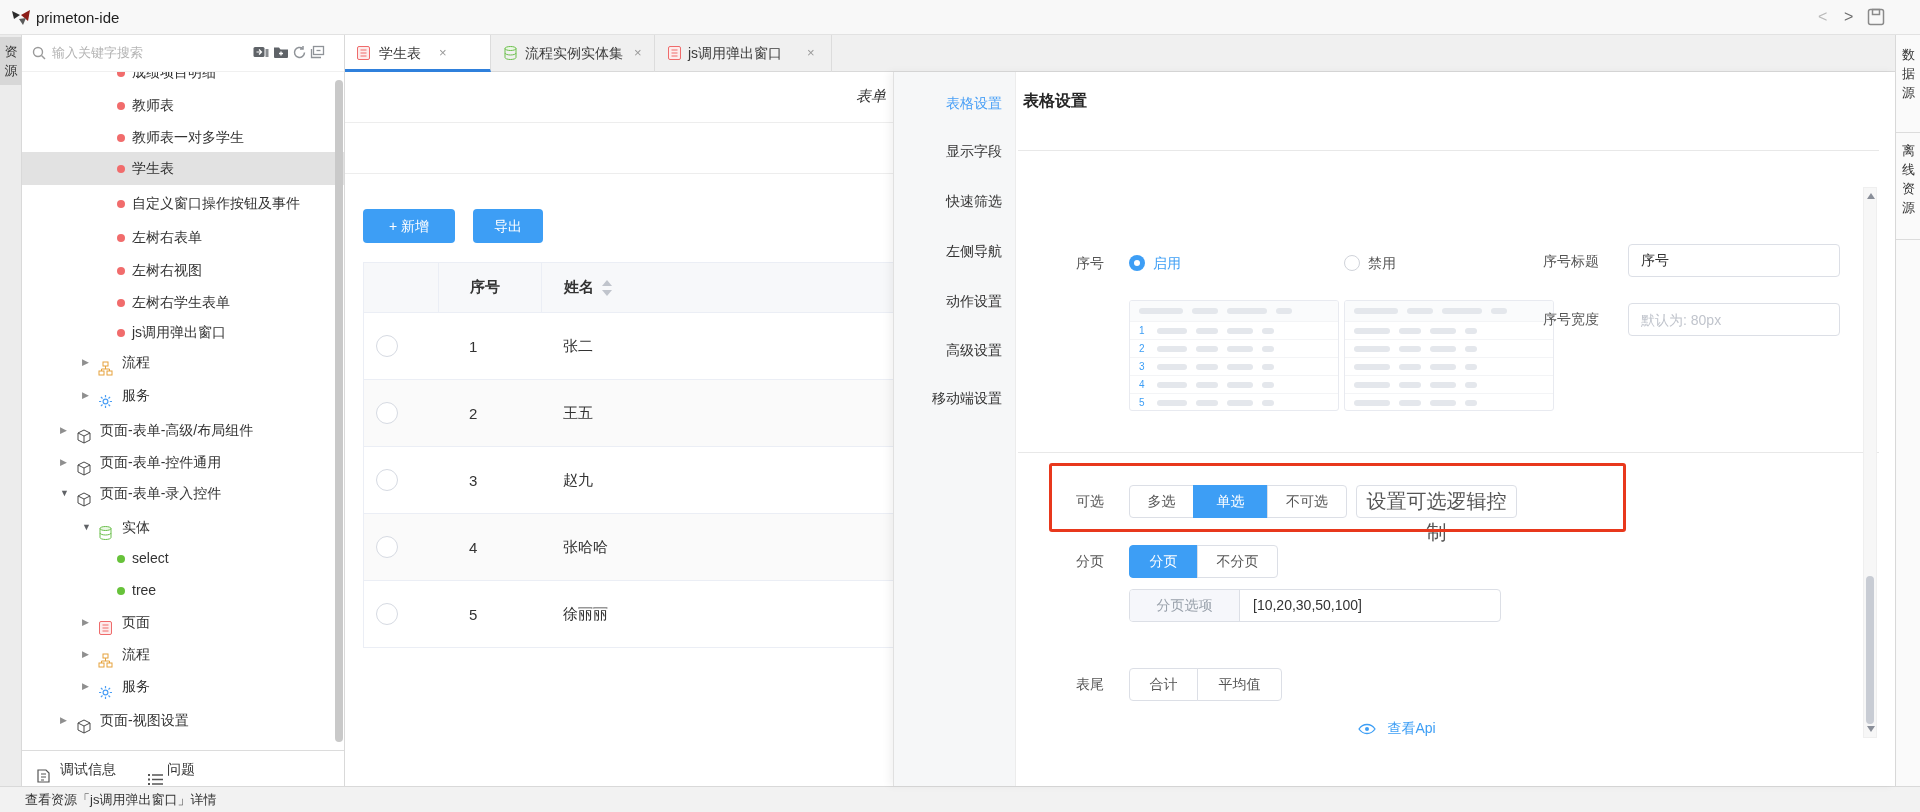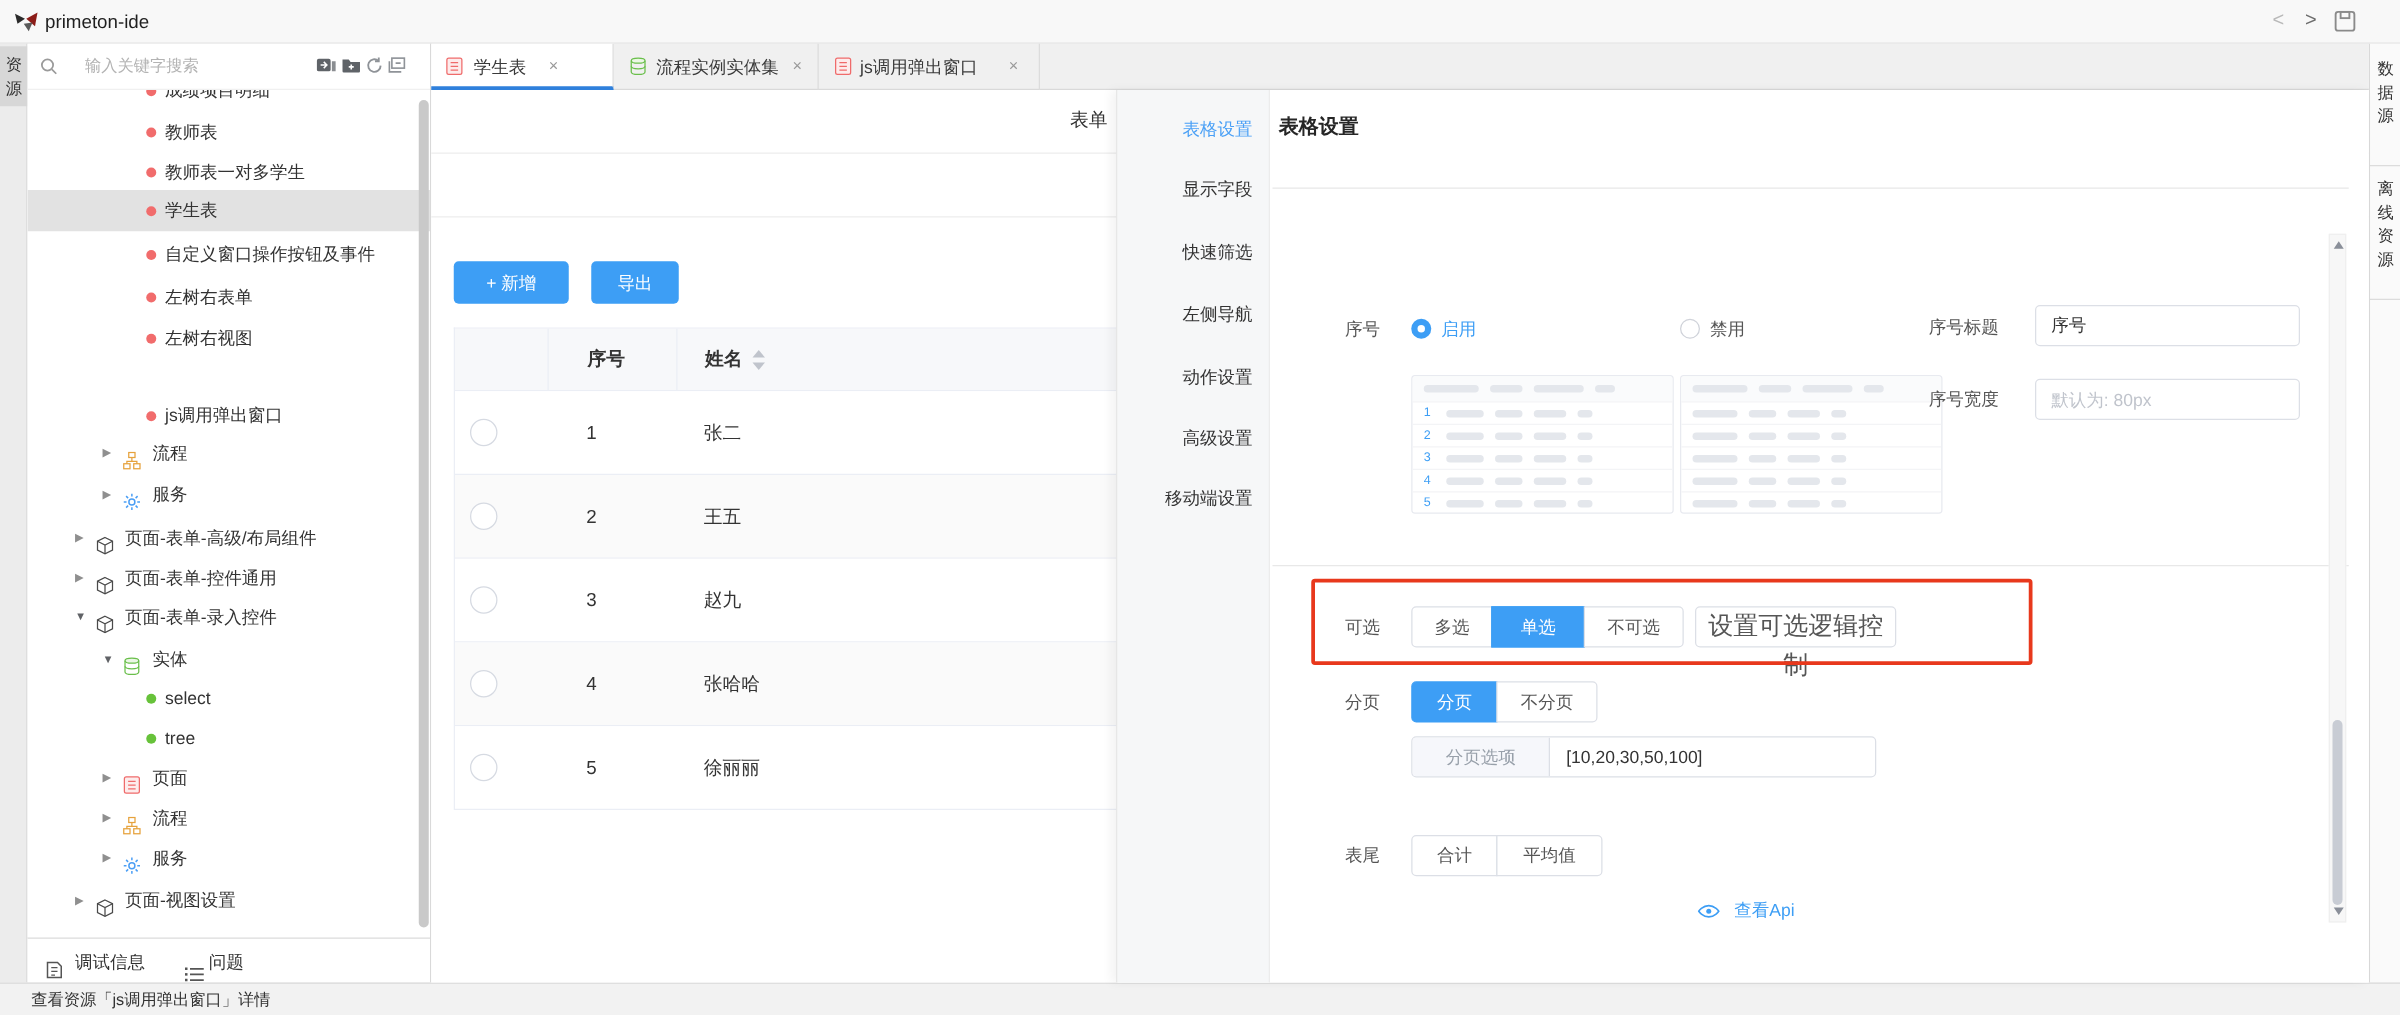--- a/index.html
+++ b/index.html
@@ -16,21 +16,21 @@
   #left-rail { left:0; top:35px; width:22px; height:751px; background:#ececec; border-right:1px solid #d9d9d9; }
   #left-rail .active { position:absolute; left:0; top:2px; width:22px; padding:5px 0; background:#d7d7d7; }
   .vtext { width:22px; font-size:13px; line-height:19px; text-align:center; word-break:break-all; color:#333; }
   #right-rail { left:1895px; top:35px; width:25px; height:751px; background:#fafafa; border-left:1px solid #d9d9d9; }
   .rail-sec { width:25px; padding:8px 0 14px 0; border-bottom:1px solid #dcdcdc; display:flex; justify-content:center; }
   .rail-sec .vtext{ width:16px; }
 
   
   #sidebar-head { left:22px; top:35px; width:322px; height:37px; background:#fff; border-bottom:1px solid #f0f0f0; }
   #search-box { position:absolute; left:6px; top:6px; width:200px; height:25px; }
-  #search-placeholder { position:absolute; left:24px; top:3px; font-size:13px; color:#b3b3b3; white-space:nowrap;margin-left:16px; }
+  #search-placeholder { position:absolute; left:24px; top:3px; font-size:13px; color:#b3b3b3; white-space:nowrap; }
   .tool-ic { position:absolute; top:10px; width:18px; height:18px; cursor:pointer; }
   #side-divider { left:344px; top:35px; width:1px; height:751px; background:#d9d9d9; }
 
   #tree { left:22px; top:72px; width:322px; height:678px; background:#fff; overflow:hidden; }
   .ti { position:absolute; left:0; width:322px; height:33px; line-height:33px; font-size:14px; color:#333; white-space:nowrap; cursor:pointer; }
   .ti.sel { background:#e2e2e2; }
   .arr { position:absolute; top:0; font-size:9px; color:#8f8f8f; }
   .arr.open { color:#606266; }
   .lvl1 .arr { left:38px; } .lvl2 .arr { left:60px; }
   .ticon { position:absolute; top:9px; }
@@ -54,21 +54,21 @@
   #tabbar { left:345px; top:35px; width:1550px; height:37px; background:#f0f0f0; border-bottom:1px solid #d9d9d9; }
   .tab { position:absolute; top:0; height:37px; cursor:pointer; border-right:1px solid #dcdcdc; }
   .tab.active { background:#fff; border-bottom:3px solid #2f80dc; }
   .tab .ic { position:absolute; top:10px; }
   .tab .lbl { position:absolute; top:0; height:36px; line-height:36px; font-size:14px; color:#3a3a3a; white-space:nowrap; }
   .tab .x { position:absolute; top:0; height:36px; line-height:35px; font-size:13px; color:#999; cursor:pointer; }
 
   
   #editor { left:345px; top:72px; width:1550px; height:714px; background:#fff; }
   .hline { position:absolute; height:1px; background:#ededed; }
-  #form-tab-label { position:absolute; left:511px; top:15px; font-size:15px; color:#333; }
+  #form-tab-label { position:absolute; left:511px; top:15px; font-size:15px; color:#333;font-style:italic; }
   .btn-blue { position:absolute; height:34px; background:#3d9ef5; border-radius:4px; color:#fff; font-size:14px; text-align:center; line-height:34px; cursor:pointer; }
 
   #grid { position:absolute; left:18px; top:190px; width:560px; border:1px solid #ebeef5; border-bottom:none; }
   .g-head { display:flex; height:50px; background:#f7f8fa; border-bottom:1px solid #ebeef5; font-weight:bold; color:#333; font-size:15px; }
   .g-row { display:flex; height:67px; border-bottom:1px solid #ebeef5; font-size:15px; color:#333; background:#fff; }
   .g-row.alt { background:#fafafa; }
   .c1 { width:74px; position:relative; }
   .c2 { width:103px; display:flex; align-items:center; padding-left:31px; }
   .c3 { flex:1; display:flex; align-items:center; padding-left:22px; }
   .g-head .c2 { border-left:1px solid #ebeef5; } .g-head .c3 { border-left:1px solid #ebeef5; }
@@ -221,20 +221,24 @@
       <span class="tl">自定义窗口操作按钮及事件</span>
     </div>
   <div class="ti lvl3" style="top:149px">
       <span class="dot red"></span>
       <span class="tl">左树右表单</span>
     </div>
   <div class="ti lvl3" style="top:182px">
       <span class="dot red"></span>
       <span class="tl">左树右视图</span>
     </div>
+  <div class="ti lvl3" style="top:214px">
+      <span class="dot red"></span>
+      <span class="tl">左树右学生表单</span>
+    </div>
   <div class="ti lvl3" style="top:244px">
       <span class="dot red"></span>
       <span class="tl">js调用弹出窗口</span>
     </div>
   <div class="ti lvl2" style="top:274px">
       <span class="arr">▶</span>
       <span class="ticon"><svg width="15" height="15">
           <rect x="5" y="1" width="5" height="4" fill="none" stroke="#e6a23c"></rect>
           <rect x="1" y="10" width="5" height="4" fill="none" stroke="#e6a23c"></rect>
           <rect x="9" y="10" width="5" height="4" fill="none" stroke="#e6a23c"></rect>

